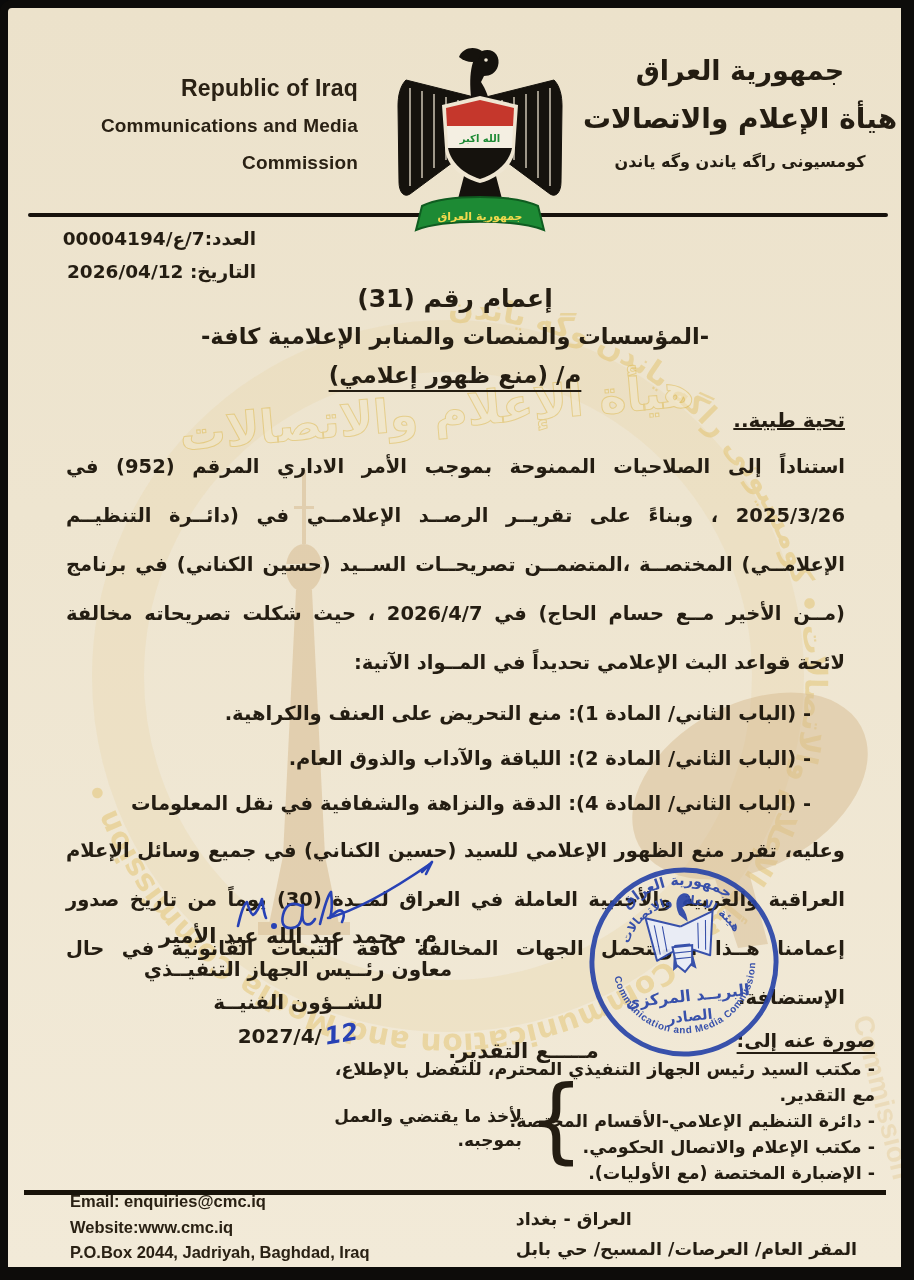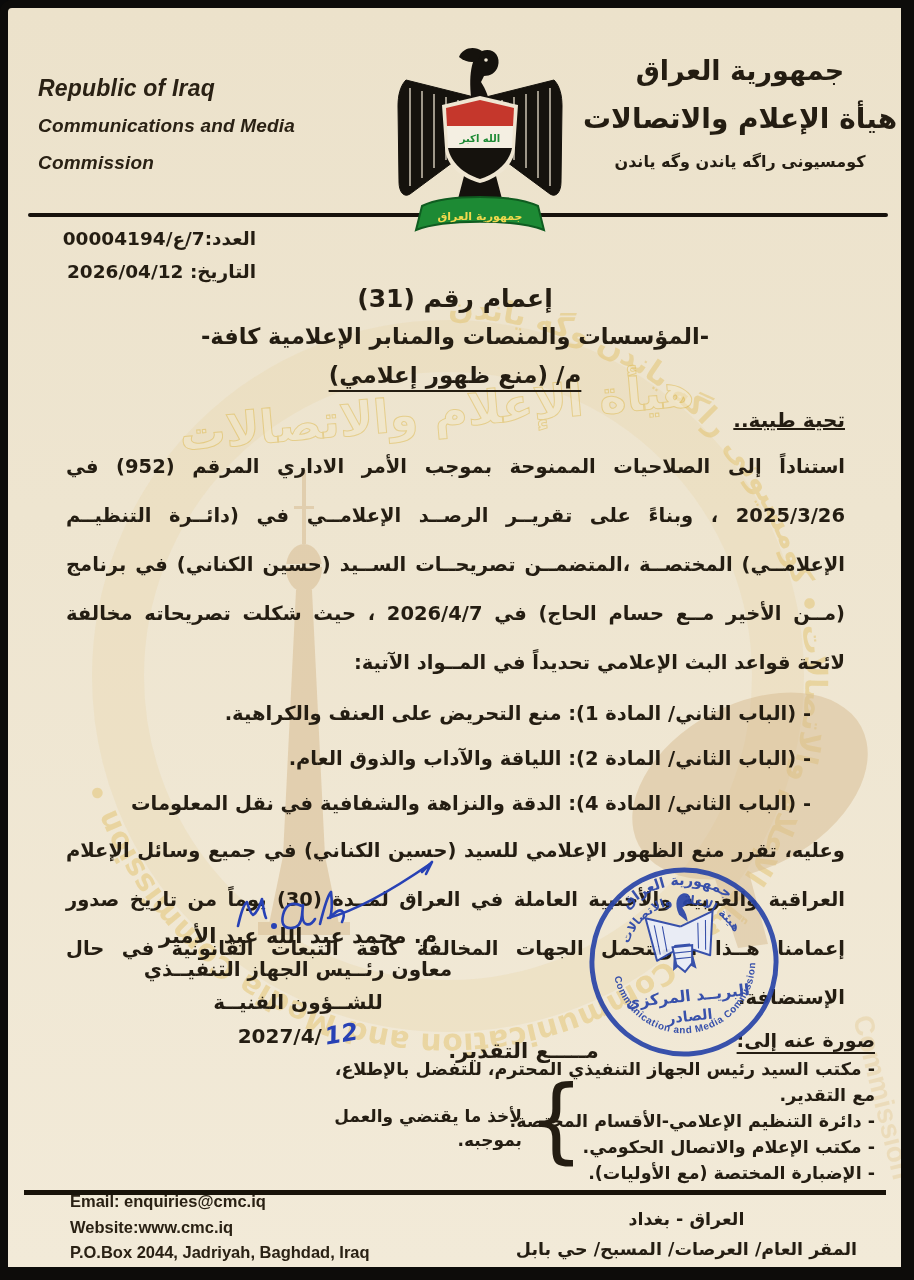--- a/index.html
+++ b/index.html
@@ -8,21 +8,21 @@
     border-top:8px solid #0d0c0a; border-left:8px solid #0d0c0a;
     border-right:13px solid #0d0c0a; border-bottom:13px solid #0d0c0a;
     background:linear-gradient(180deg,#ece2cb 0%,#eee5d0 40%,#f2ead8 100%);
     border-top-left-radius:12px; overflow:hidden;
   }
   .abs{position:absolute;}
   .ar{font-family:"DejaVu Sans",sans-serif; direction:rtl; color:#241d12;}
   .en{font-family:"Liberation Sans","DejaVu Sans",sans-serif; color:#2a2114;}
   .b{font-weight:bold;}
   
-  .en-head{left:30px; top:62px; width:320px; text-align:left; line-height:37px; font-size:23px; letter-spacing:.2px;font-style:italic;}
+  .en-head{left:30px; top:62px; width:320px; text-align:right; line-height:37px; font-size:23px; letter-spacing:.2px;}
   .en-head .l2,.en-head .l3{font-size:19px;}
   .ar-head{left:568px; top:40px; width:328px; text-align:center;}
   .ar-head .a1{font-size:27px; line-height:46px;}
   .ar-head .a2{font-size:28px; line-height:50px;}
   .ar-head .a3{font-size:16px; line-height:36px;}
   .divider{left:20px; top:205px; width:860px; height:4px; background:#17120c; border-radius:2px;}
   .emblem{left:386px; top:34px; z-index:3;}
   
   .ref{left:58px; top:214px; width:190px; text-align:right; font-size:18.5px; line-height:33px; white-space:nowrap;}
   
@@ -46,21 +46,21 @@
   .stamp{left:577px; top:855px; z-index:3; transform:rotate(-6deg); opacity:.93;}
   
   .cc{left:305px; right:26px; top:1018px; text-align:right; font-size:17.5px;}
   .cc-head{font-size:19px; line-height:28px; text-decoration:underline; text-underline-offset:5px; text-decoration-thickness:2px; margin-bottom:2px;}
   .cc-item{line-height:26px;}
   .brace{left:520px; top:1068px; font-size:88px; line-height:88px; font-family:"DejaVu Sans",sans-serif; color:#241d12; transform:scaleY(1.05); font-weight:normal;}
   .cc-note{left:308px; top:1096px; width:206px; text-align:right; font-size:17px; line-height:24px;}
   
   .f-line{left:16px; top:1182px; width:862px; height:4.5px; background:#191309;}
   .f-left{left:62px; top:1181px; font-size:16.5px; line-height:25.5px; font-weight:bold;}
-  .f-right{right:44px; top:1196px; text-align:center; font-size:17.5px; line-height:30px;}
+  .f-right{right:44px; top:1196px; text-align:left; font-size:17.5px; line-height:30px;}
   .wm{left:0; top:0; z-index:0; pointer-events:none;}
   .content{position:relative; z-index:1;}
 </style>
 </head>
 <body>
 
 <div class="page">
 
   <svg class="abs wm" width="894" height="1259" viewBox="0 0 894 1259">
     <defs>

